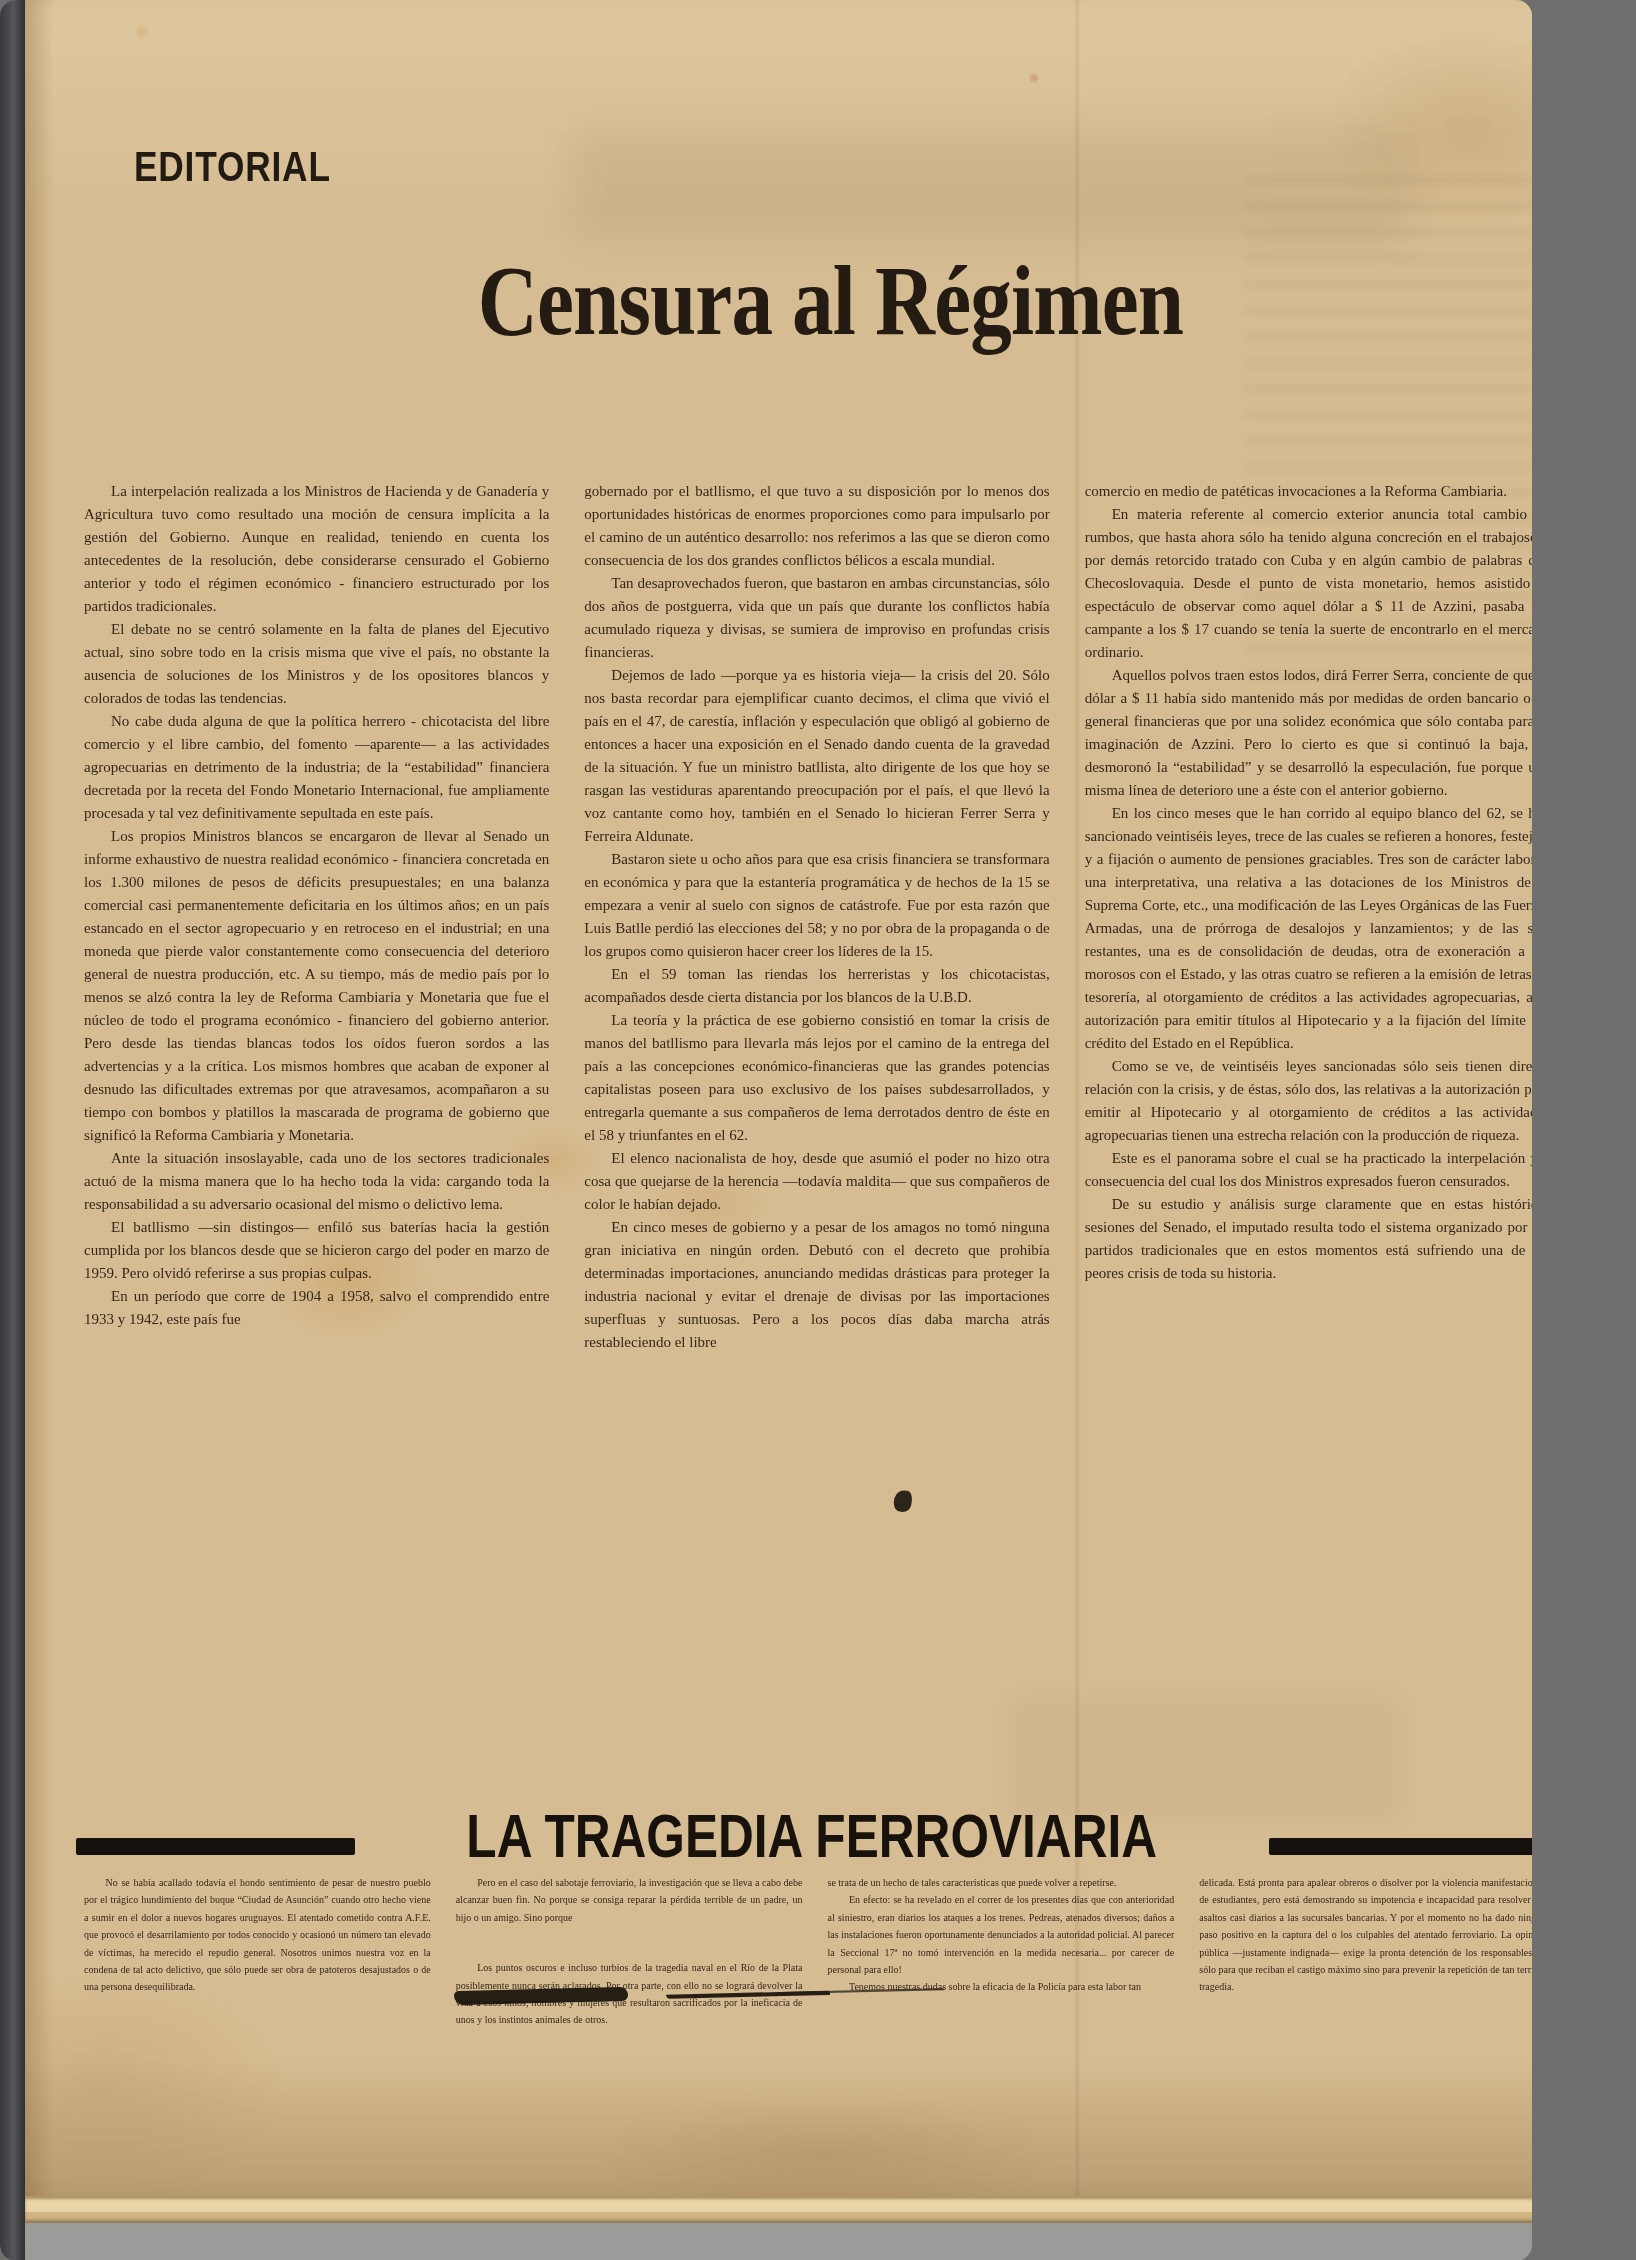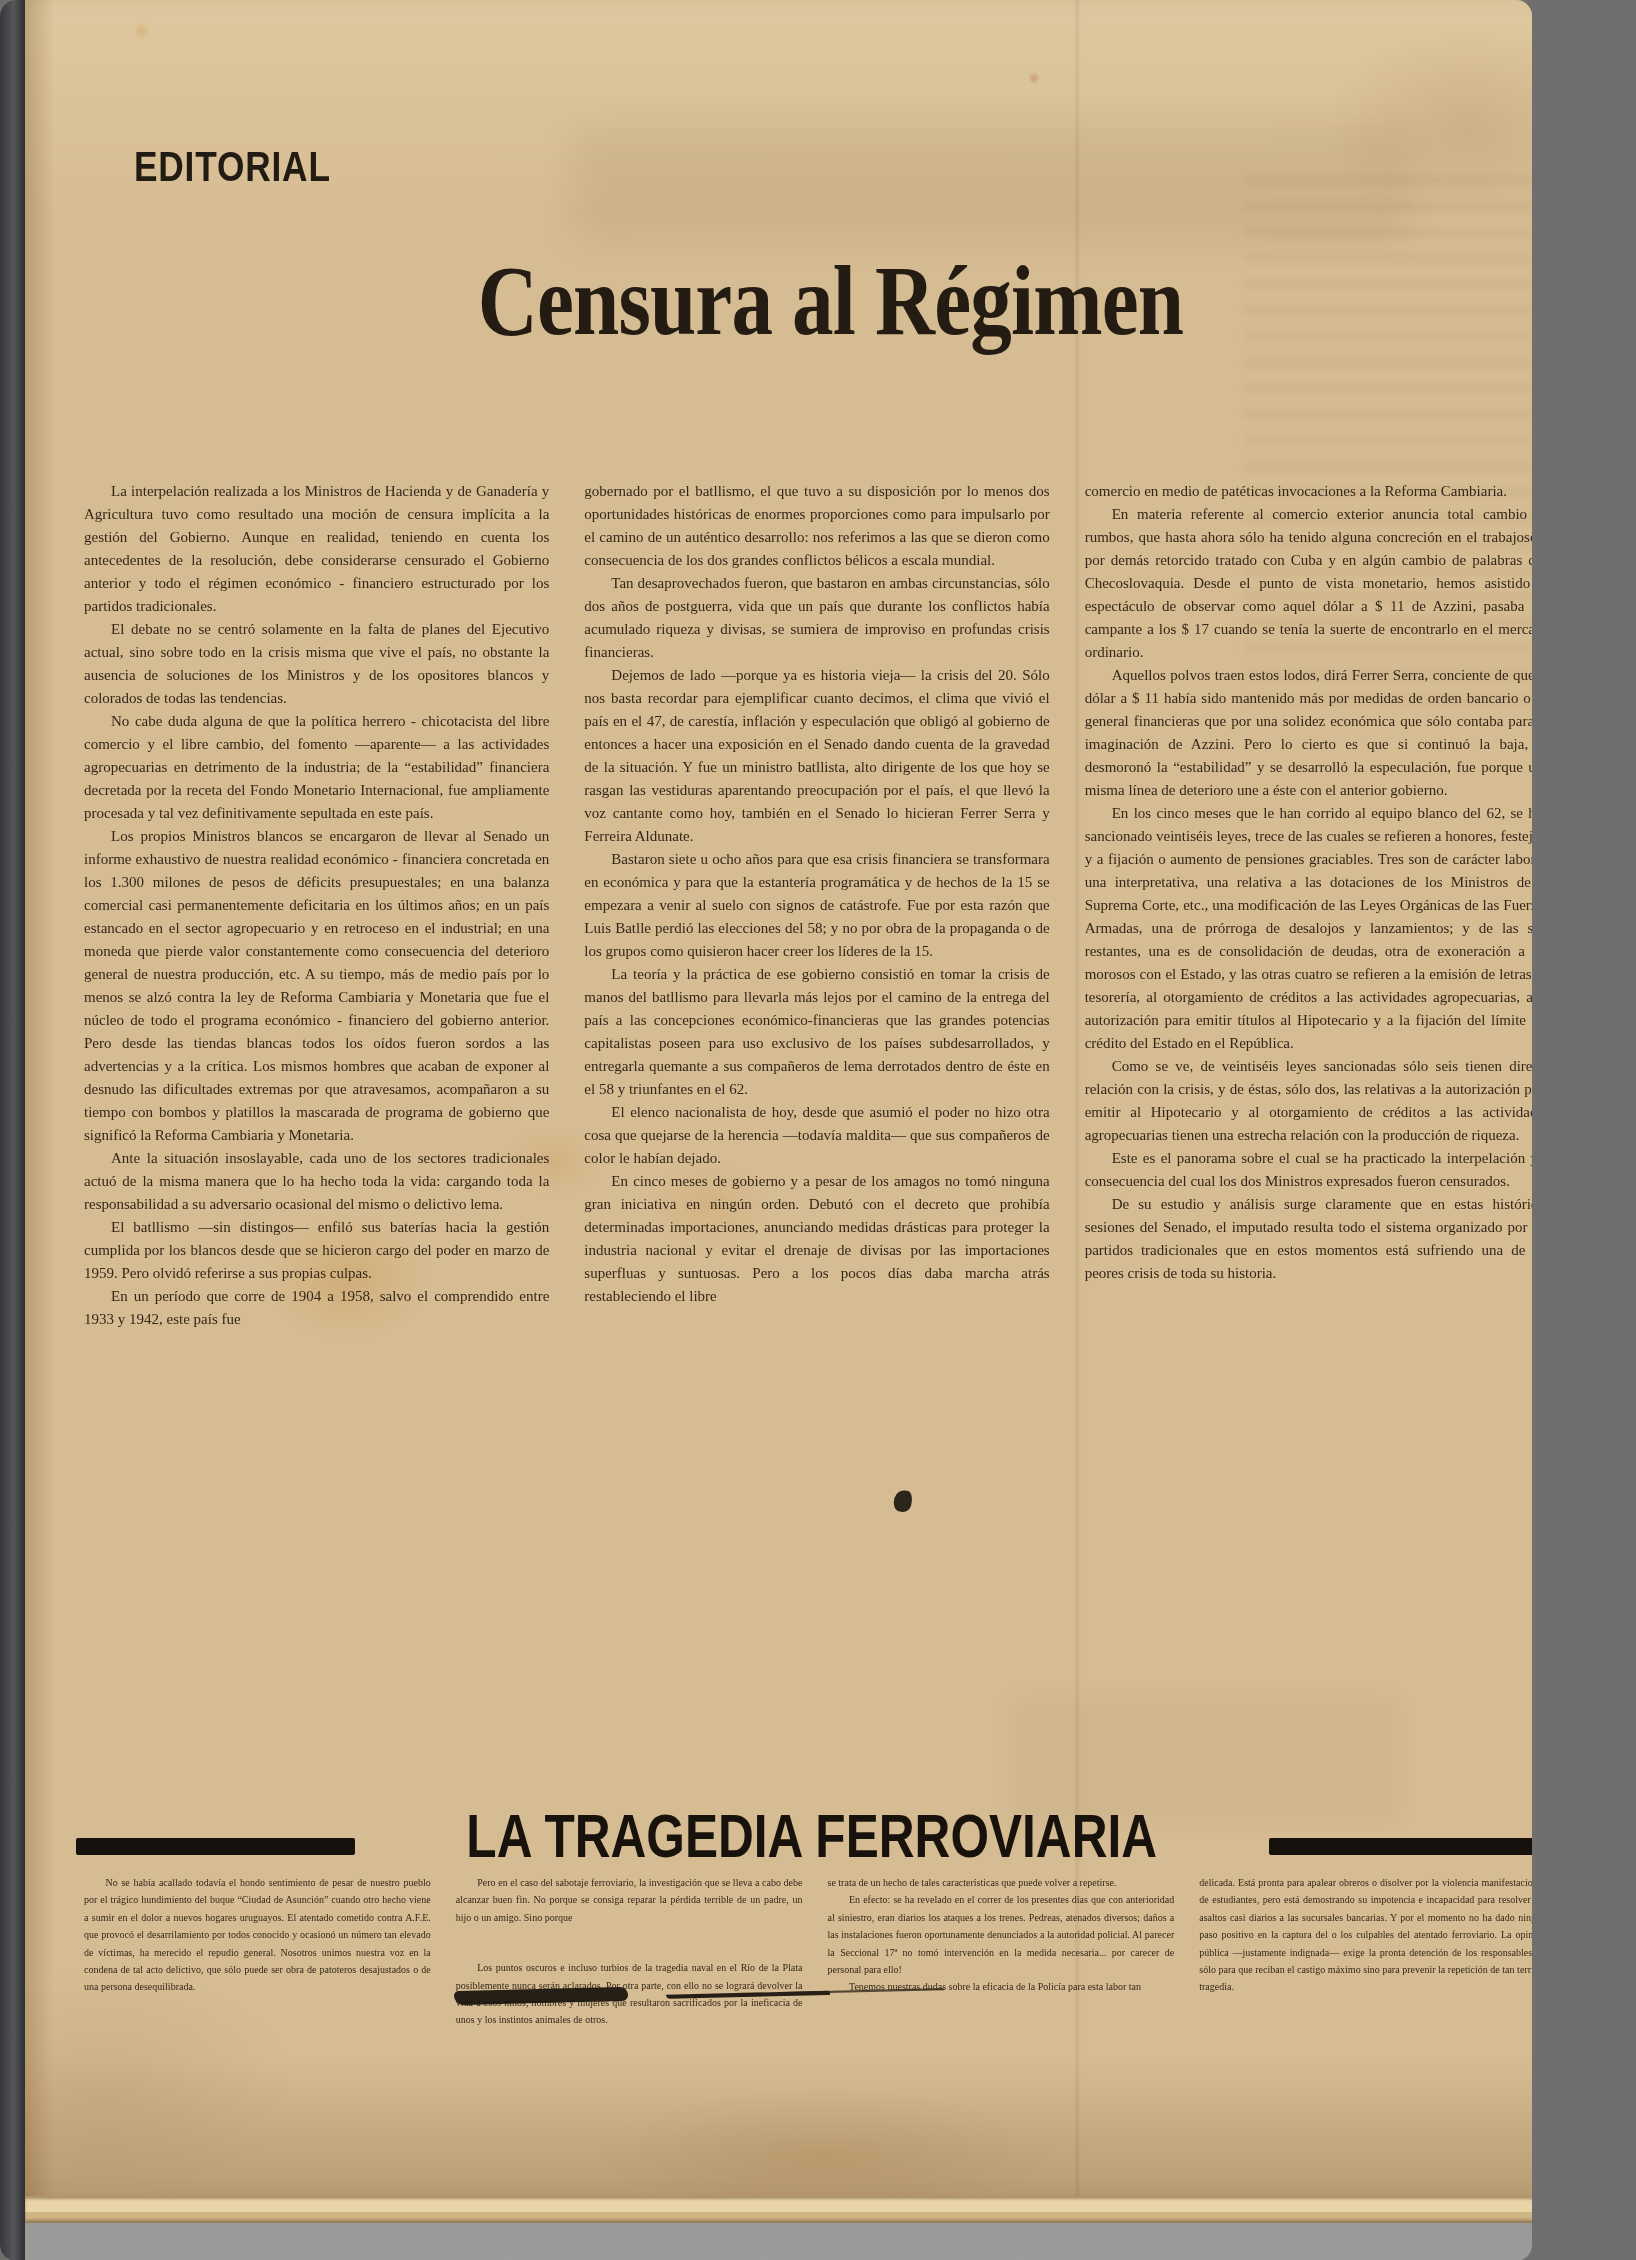--- a/index.html
+++ b/index.html
@@ -116,20 +116,21 @@
           <p>Ante la situación insoslayable, cada uno de los sectores tradicionales actuó de la misma manera que lo ha hecho toda la vida: cargando toda la responsabilidad a su adversario ocasional del mismo o delictivo lema.</p>
           <p>El batllismo —sin distingos— enfiló sus baterías hacia la gestión cumplida por los blancos desde que se hicieron cargo del poder en marzo de 1959. Pero olvidó referirse a sus propias culpas.</p>
           <p>En un período que corre de 1904 a 1958, salvo el comprendido entre 1933 y 1942, este país fue</p>
         </div>
       <div class="col">
         <div class="blot"></div>
       <p class="noindent">gobernado por el batllismo, el que tuvo a su disposición por lo menos dos oportunidades históricas de enormes proporciones como para impulsarlo por el camino de un auténtico desarrollo: nos referimos a las que se dieron como consecuencia de los dos grandes conflictos bélicos a escala mundial.</p>
           <p>Tan desaprovechados fueron, que bastaron en ambas circunstancias, sólo dos años de postguerra, vida que un país que durante los conflictos había acumulado riqueza y divisas, se sumiera de improviso en profundas crisis financieras.</p>
           <p>Dejemos de lado —porque ya es historia vieja— la crisis del 20. Sólo nos basta recordar para ejemplificar cuanto decimos, el clima que vivió el país en el 47, de carestía, inflación y especulación que obligó al gobierno de entonces a hacer una exposición en el Senado dando cuenta de la gravedad de la situación. Y fue un ministro batllista, alto dirigente de los que hoy se rasgan las vestiduras aparentando preocupación por el país, el que llevó la voz cantante como hoy, también en el Senado lo hicieran Ferrer Serra y Ferreira Aldunate.</p>
           <p>Bastaron siete u ocho años para que esa crisis financiera se transformara en económica y para que la estantería programática y de hechos de la 15 se empezara a venir al suelo con signos de catástrofe. Fue por esta razón que Luis Batlle perdió las elecciones del 58; y no por obra de la propaganda o de los grupos como quisieron hacer creer los líderes de la 15.</p>
+          <p>En el 59 toman las riendas los herreristas y los chicotacistas, acompañados desde cierta distancia por los blancos de la U.B.D.</p>
           <p>La teoría y la práctica de ese gobierno consistió en tomar la crisis de manos del batllismo para llevarla más lejos por el camino de la entrega del país a las concepciones económico-financieras que las grandes potencias capitalistas poseen para uso exclusivo de los países subdesarrollados, y entregarla quemante a sus compañeros de lema derrotados dentro de éste en el 58 y triunfantes en el 62.</p>
           <p>El elenco nacionalista de hoy, desde que asumió el poder no hizo otra cosa que quejarse de la herencia —todavía maldita— que sus compañeros de color le habían dejado.</p>
           <p>En cinco meses de gobierno y a pesar de los amagos no tomó ninguna gran iniciativa en ningún orden. Debutó con el decreto que prohibía determinadas importaciones, anunciando medidas drásticas para proteger la industria nacional y evitar el drenaje de divisas por las importaciones superfluas y suntuosas. Pero a los pocos días daba marcha atrás restableciendo el libre</p>
         </div>
       <div class="col">
           <p class="noindent">comercio en medio de patéticas invocaciones a la Reforma Cambiaria.</p>
           <p>En materia referente al comercio exterior anuncia total cambio de rumbos, que hasta ahora sólo ha tenido alguna concreción en el trabajoso y por demás retorcido tratado con Cuba y en algún cambio de palabras con Checoslovaquia. Desde el punto de vista monetario, hemos asistido al espectáculo de observar como aquel dólar a $ 11 de Azzini, pasaba tan campante a los $ 17 cuando se tenía la suerte de encontrarlo en el mercado ordinario.</p>
           <p>Aquellos polvos traen estos lodos, dirá Ferrer Serra, conciente de que el dólar a $ 11 había sido mantenido más por medidas de orden bancario o en general financieras que por una solidez económica que sólo contaba para la imaginación de Azzini. Pero lo cierto es que si continuó la baja, se desmoronó la “estabilidad” y se desarrolló la especulación, fue porque una misma línea de deterioro une a éste con el anterior gobierno.</p>
           <p>En los cinco meses que le han corrido al equipo blanco del 62, se han sancionado veintiséis leyes, trece de las cuales se refieren a honores, festejos, y a fijación o aumento de pensiones graciables. Tres son de carácter laboral, una interpretativa, una relativa a las dotaciones de los Ministros de la Suprema Corte, etc., una modificación de las Leyes Orgánicas de las Fuerzas Armadas, una de prórroga de desalojos y lanzamientos; y de las seis restantes, una es de consolidación de deudas, otra de exoneración a los morosos con el Estado, y las otras cuatro se refieren a la emisión de letras de tesorería, al otorgamiento de créditos a las actividades agropecuarias, a la autorización para emitir títulos al Hipotecario y a la fijación del límite del crédito del Estado en el República.</p>
           <p>Como se ve, de veintiséis leyes sancionadas sólo seis tienen directa relación con la crisis, y de éstas, sólo dos, las relativas a la autorización para emitir al Hipotecario y al otorgamiento de créditos a las actividades agropecuarias tienen una estrecha relación con la producción de riqueza.</p>

